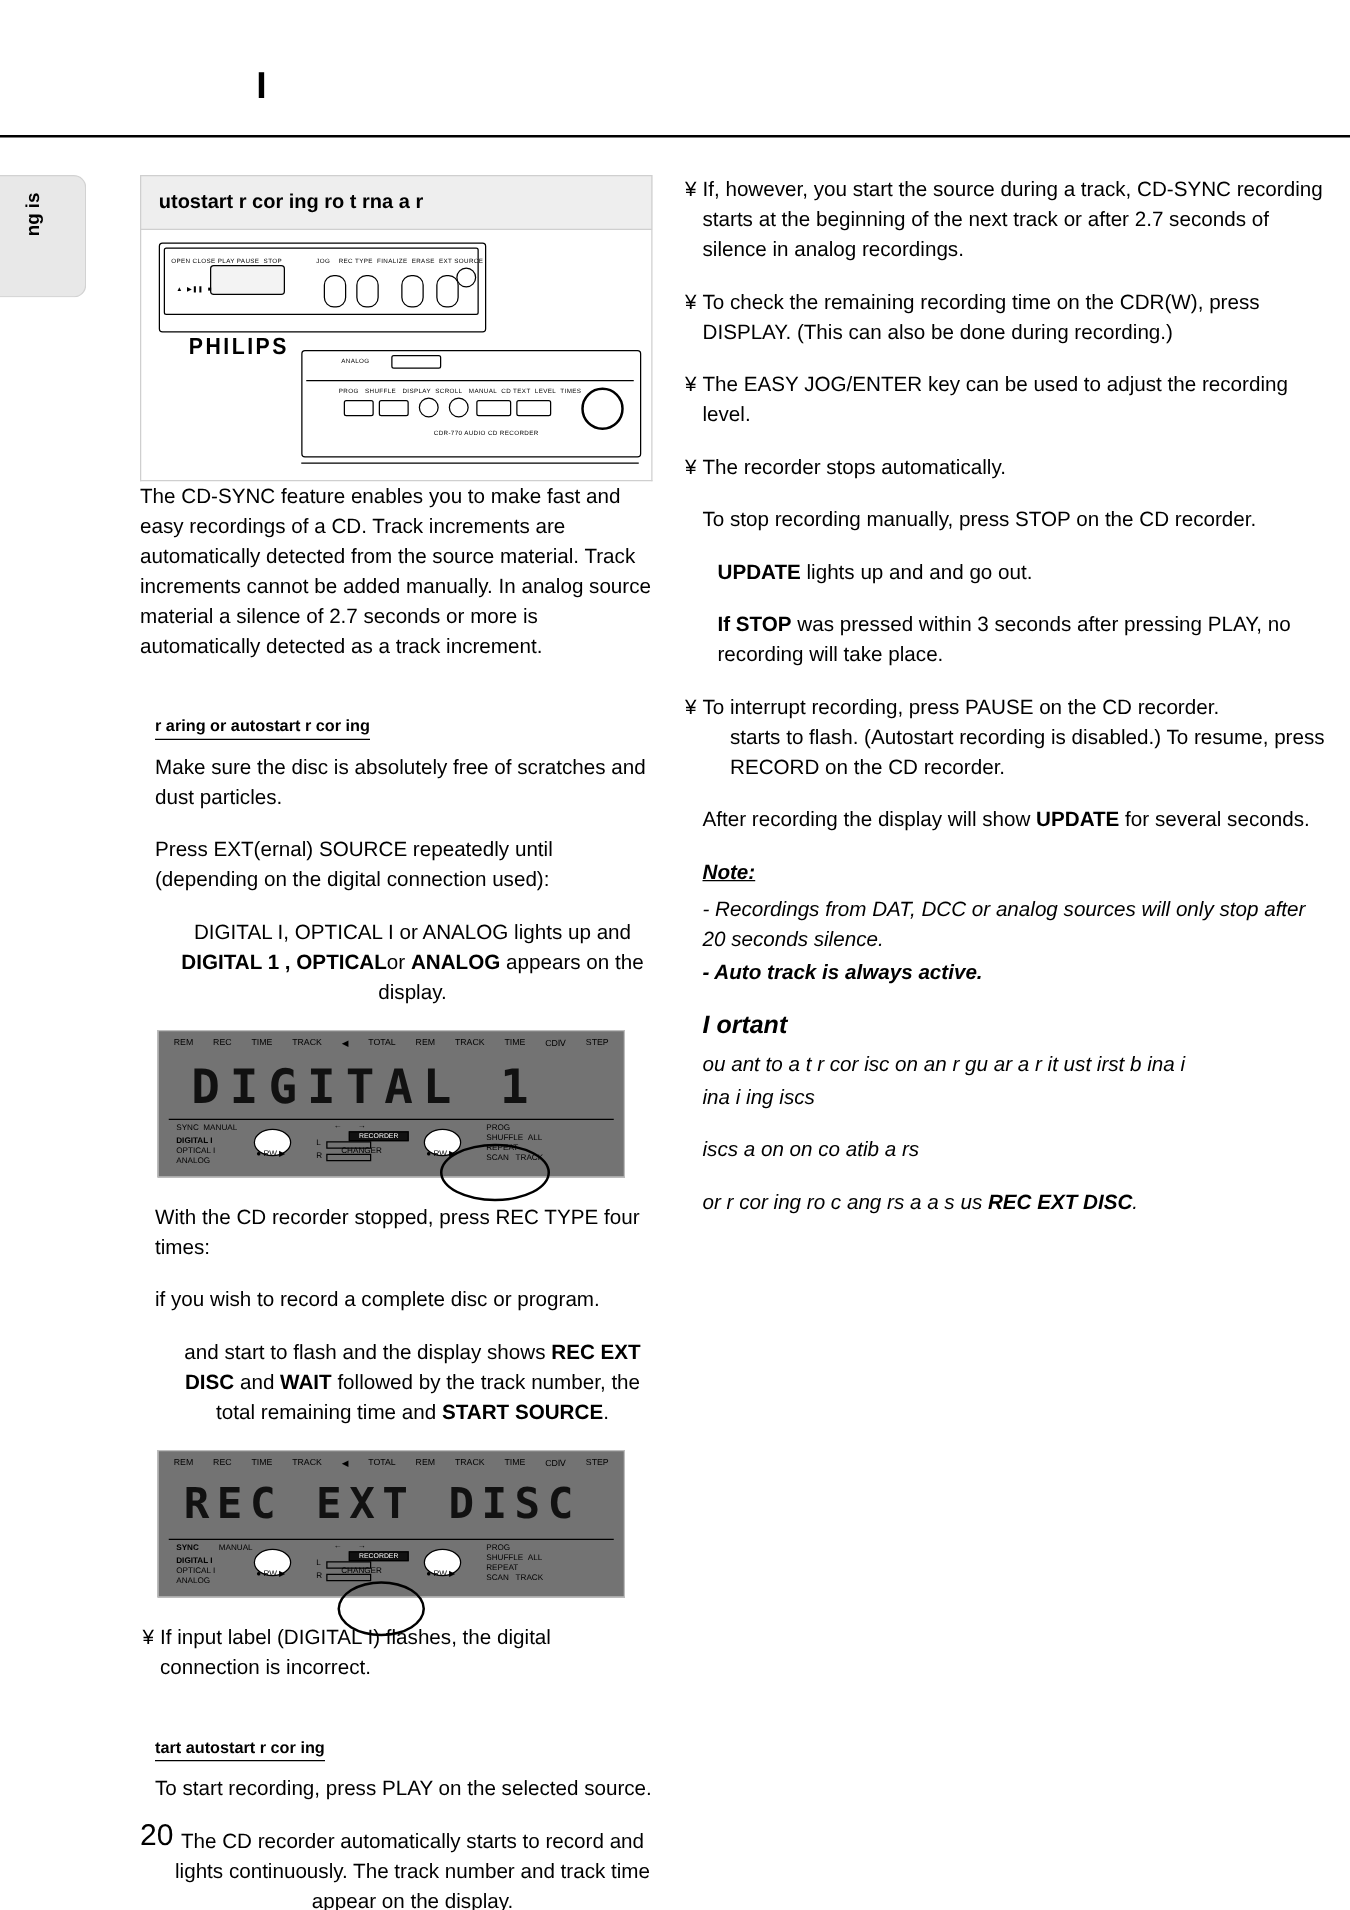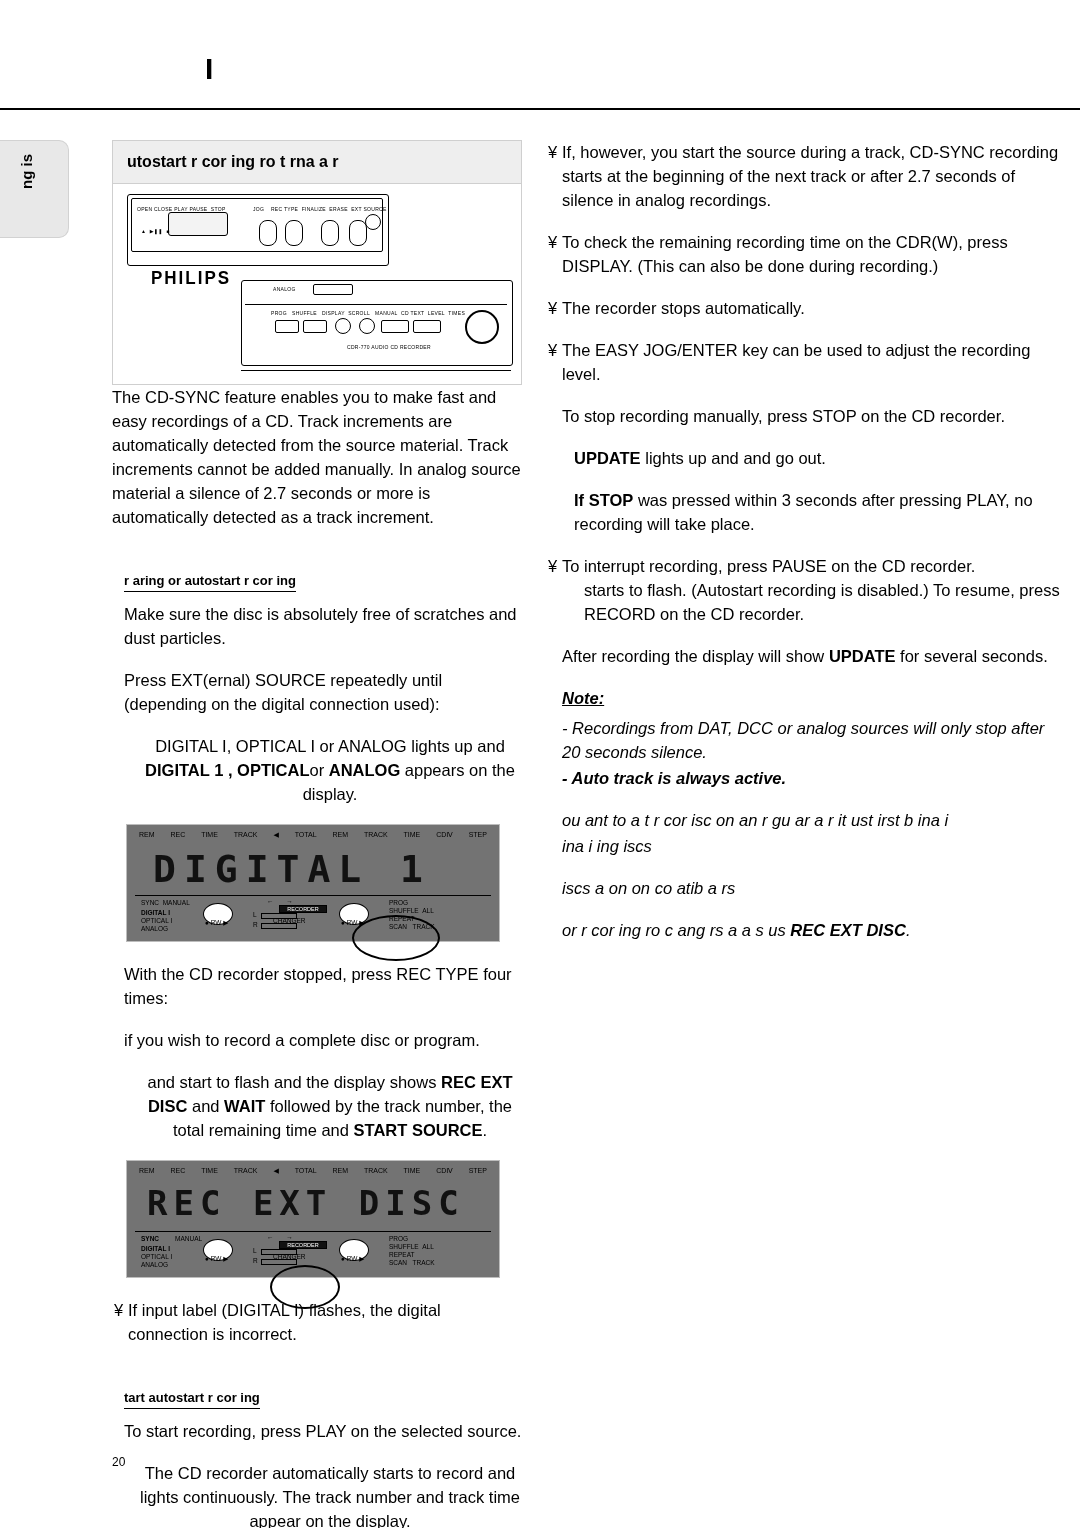--- a/index.html
+++ b/index.html
@@ -71,21 +71,21 @@
   .lcd-rule{position:absolute;left:8px;top:70px;width:356px;height:1px;background:#000;}
   .lcd-bottom{position:absolute;left:0;top:72px;width:372px;height:36px;font-size:6.5px;}
   .lb{position:absolute;}
   .lcd-circle{position:absolute;width:28px;height:20px;border:1.5px solid #000;border-radius:50%;background:#fff;}
   .lcd-ctr-box{position:absolute;border:1px solid #000;font-size:5.5px;text-align:center;}
 
   
   .ellipse{position:absolute;border:2px solid #000;border-radius:50%;}
 
   
-  .pagenum{position:absolute;left:112px;top:1455px;font-size:12px;}
+  .pagenum{position:absolute;left:112px;top:1455px;font-size:24px;}
 </style>
 </head>
 <body>
 
 <div class="page">
 
   <div class="head-title">I</div>
   <div class="head-rule"></div>
 
   <div class="side-tab">
@@ -233,22 +233,22 @@
 
     <div class="sub-h">tart autostart r cor ing</div>
 
     <p class="ind">To start recording,  press PLAY  on the selected source.</p>
     <p class="ind2">The CD recorder automatically starts to record and lights continuously. The track number and track time appear on the display.</p>
   </div>
 
   <div class="colR">
     <p class="bullet">If, however, you start the source during a track, CD-SYNC recording starts at the beginning of the next track or after 2.7 seconds of silence in analog recordings.</p>
     <p class="bullet">To check the remaining recording time on the CDR(W), press DISPLAY. (This can also be done during recording.)</p>
+    <p class="bullet">The EASY JOG/ENTER key can be used to adjust the recording level.</p>
     <p class="bullet">The recorder stops automatically.</p>
-    <p class="bullet">The EASY JOG/ENTER key can be used to adjust the recording level.</p>
 
     <p style="margin-left:14px;">To stop recording manually, press STOP on the CD recorder.</p>
 
     <p style="margin-left:26px;">
       <span class="bold">UPDATE</span><span> lights up and</span>
       <span>and</span>
       <span>go out.</span>
     </p>
 
     <p style="margin-left:26px;">
@@ -261,20 +261,21 @@
     </p>
 
     <p style="margin-left:14px;">
       <span>After recording the display will show </span><span class="bold">UPDATE</span><span> for several seconds.</span>
     </p>
 
     <p class="ital bold" style="margin-left:14px;margin-bottom:6px;text-decoration:underline;">Note:</p>
     <p class="ital" style="margin-left:14px;margin-bottom:2px;">- Recordings from DAT, DCC or analog sources will only stop after 20 seconds silence.</p>
     <p class="ital" style="margin-left:14px;font-weight:bold;">- Auto track is always active.</p>
 
+    <p class="ital bold" style="margin-left:14px;font-size:20px;margin-bottom:8px;">I  ortant</p>
     <p class="ital" style="margin-left:14px;margin-bottom:2px;">   ou  ant to  a  t  r  cor              isc on an    r gu ar      a   r it  ust  irst b   ina i</p>
     <p class="ital" style="margin-left:14px;"> ina i ing  iscs</p>
     <p class="ital" style="margin-left:14px;"> iscs  a   on  on            co  atib      a  rs</p>
     <p class="ital" style="margin-left:14px;">
       <span>  or r cor ing  ro      c ang rs a   a s us </span><span class="bold">REC EXT DISC</span><span>.</span>
     </p>
   </div>
 
   <div class="ellipse" style="left:352px;top:915px;width:84px;height:42px;"></div>
   <div class="ellipse" style="left:270px;top:1265px;width:66px;height:40px;"></div>

